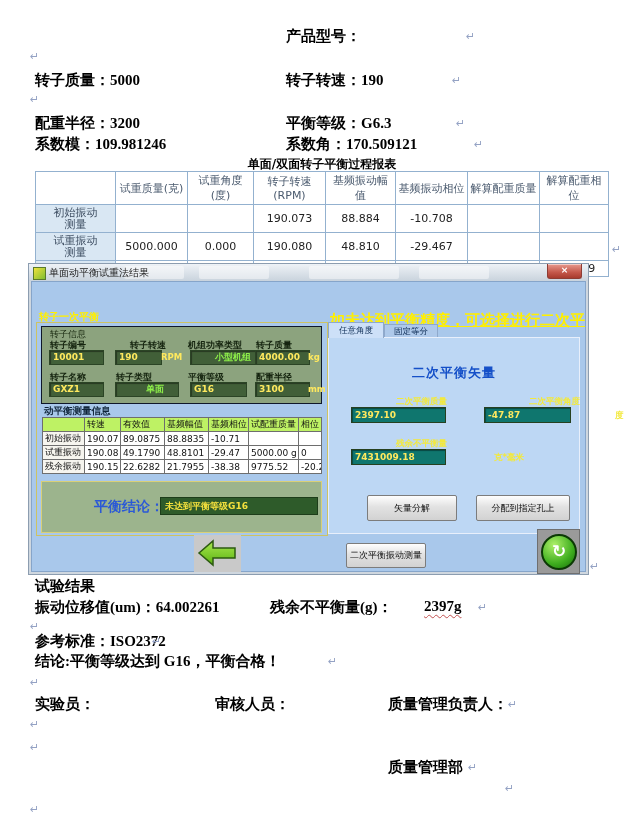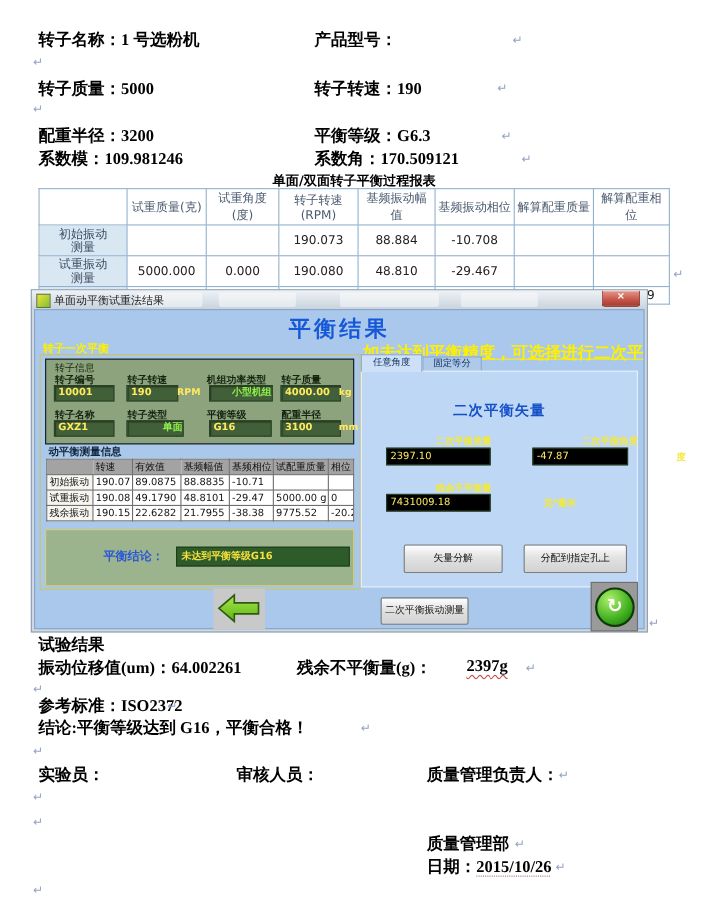--- a/index.html
+++ b/index.html
@@ -38,65 +38,64 @@
             font-weight:bold;color:#1758d8;letter-spacing:3px;}
   .yellowlab{position:absolute;color:#ffef00;font-weight:bold;}
   .groupouter{position:absolute;border:1px solid #cdc363;}
   .rotorgroup{position:absolute;left:4px;top:3px;width:279px;height:76px;background:#8ca37e;
               border:1px solid #0f172a;}
   .rg-label{position:absolute;left:8px;top:1px;font-size:9px;color:#18280f;}
   .fld-label{position:absolute;font-size:9px;color:#15240f;font-weight:bold;white-space:nowrap;}
   .fld-box{position:absolute;height:13px;background:#415f38;border:1px solid #2b4425;
            color:#ffe95e;font-size:9px;font-weight:bold;line-height:13px;padding-left:3px;
            box-shadow:inset 1px 1px 1px rgba(0,0,0,.4);white-space:nowrap;overflow:hidden;}
-  .fld-box.green{color:#8ef04a;text-align:right;padding-left:4px;}
+  .fld-box.green{color:#8ef04a;text-align:center;padding-left:16px;}
   .unit{position:absolute;font-size:8.5px;color:#ffe95e;font-weight:bold;}
   .measlabel{position:absolute;left:7px;top:82px;font-size:9.5px;color:#10253a;font-weight:bold;}
   table.mtable{position:absolute;left:5px;top:94px;width:279px;border-collapse:collapse;
                font-size:9px;table-layout:fixed;background:#fff;}
   table.mtable td,table.mtable th{border:1px solid #6e6e6e;text-align:left;padding:0 2px;height:12px;
                font-weight:normal;color:#111;white-space:nowrap;overflow:hidden;}
-  table.mtable th{background:#a3a3a3;}
+  table.mtable th{background:#bef264;}
   table.mtable td.mlab{background:#f6f5ef;}
   .conclpanel{position:absolute;left:4px;top:158px;width:279px;height:50px;background:#9cb48d;
               border:1px solid #d9d077;}
-  .concl-label{position:absolute;left:52px;top:16px;color:#2b59d6;font-weight:bold;font-size:11px;}
+  .concl-label{position:absolute;left:52px;top:16px;color:#2b59d6;font-weight:bold;font-size:14px;}
   .concl-box{position:absolute;left:118px;top:15px;width:152px;height:16px;background:#2e5b2a;
              border:1px solid #1d3d1a;color:#f5e13d;font-size:9px;font-weight:bold;line-height:16px;
              padding-left:4px;}
   .tabstrip{position:absolute;top:0;left:0;right:0;height:16px;}
   .tab{position:absolute;top:0;height:15px;font-size:8.5px;color:#0d2c55;text-align:center;
        line-height:15px;border:1px solid #8fa9cc;border-bottom:none;}
   .tab.active{background:#cde0f8;z-index:2;}
   .tab.inactive{background:#aec9ea;top:2px;height:13px;line-height:13px;}
   .tabpanel{position:absolute;top:15px;left:0;right:0;bottom:0;background:#bdd7f4;
             border:1px solid #e8effb;}
   .vec-title{position:absolute;top:26px;left:0;width:100%;text-align:center;font-size:13px;
              font-weight:bold;color:#1550c8;letter-spacing:1px;}
   .ylab2{position:absolute;font-size:8.5px;color:#f3e93c;font-weight:bold;white-space:nowrap;margin-left:45px;}
-  .vbox{position:absolute;height:14px;background:#000000;border:1px solid #26401f;color:#ffe95e;
-        font-size:9px;font-weight:normal;line-height:14px;padding-left:3px;
+  .vbox{position:absolute;height:14px;background:#0f766e;border:1px solid #26401f;color:#ffe95e;
+        font-size:9px;font-weight:bold;line-height:14px;padding-left:3px;
         box-shadow:inset 1px 1px 1px rgba(0,0,0,.4);}
   .gbtn{position:absolute;background:linear-gradient(#fefefe,#e2e2e2 45%,#d2d2d2);
         border:1px solid #7c7c7c;border-radius:2px;font-size:9px;color:#111;text-align:center;
         font-family:"DejaVu Sans",sans-serif;}
   .arrowpad{position:absolute;left:162px;top:253px;width:47px;height:37px;background:#c9c9c9;}
   .refpad{position:absolute;left:505px;top:247px;width:41px;height:43px;background:#9a9a9a;
           border:1px solid #6f6f6f;}
   .refball{position:absolute;left:3px;top:4px;width:32px;height:32px;border-radius:50%;
            background:radial-gradient(circle at 35% 28%,#aef06a,#3fae1f 60%,#156d08);
            border:2px solid #0c3a05;color:#fff;font-size:17px;font-weight:bold;text-align:center;
            line-height:30px;}
 </style>
 </head>
 <body>
 
 <div id="page">
 
-  <div class="docline" style="top:27px;left:35px;"><span>转子名称：</span><span>1 号选粉机</span></div>
   <div class="docline" style="top:27px;left:286px;">产品型号：</div>
   <span class="pl" style="left:466px;top:30px;">↵</span>
   <span class="pl" style="left:30px;top:50px;">↵</span>
 
   <div class="docline" style="top:71px;left:35px;"><span>转子质量：</span><span>5000</span></div>
   <div class="docline" style="top:71px;left:286px;"><span>转子转速：</span><span>190</span></div>
   <span class="pl" style="left:452px;top:74px;">↵</span>
   <span class="pl" style="left:30px;top:93px;">↵</span>
 
   <div class="docline" style="top:114px;left:35px;"><span>配重半径：</span><span>3200</span></div>
@@ -170,30 +169,29 @@
     <div class="titlebar">
       <div class="blurblock" style="left:95px;width:60px;"></div>
       <div class="blurblock" style="left:170px;width:70px;"></div>
       <div class="blurblock" style="left:280px;width:90px;"></div>
       <div class="blurblock" style="left:390px;width:70px;"></div>
       <div class="appicon"></div>
       <div class="apptitle">单面动平衡试重法结果</div>
       <div class="closebtn">×</div>
     </div>
     <div class="client">
-      <div class="bigtitle">平衡结果</div>
 
       <div class="yellowlab" style="left:7px;top:28px;font-size:10px;">转子一次平衡</div>
 
       <div class="groupouter" style="left:4px;top:40px;width:290px;height:212px;">
         <div class="rotorgroup">
           <div class="rg-label">转子信息</div>
           <div class="fld-label" style="left:8px;top:12px;">转子编号</div>
           <div class="fld-box" style="left:7px;top:23px;width:50px;">10001</div>
-          <div class="fld-label" style="left:74px;top:12px;text-align:right;">转子转速</div>
+          <div class="fld-label" style="left:88px;top:12px;text-align:right;">转子转速</div>
           <div class="fld-box" style="left:73px;top:23px;width:42px;">190</div>
           <div class="unit" style="left:119px;top:25px;">RPM</div>
           <div class="fld-label" style="left:146px;top:12px;">机组功率类型</div>
           <div class="fld-box green" style="left:148px;top:23px;width:52px;">小型机组</div>
           <div class="fld-label" style="left:214px;top:12px;">转子质量</div>
           <div class="fld-box" style="left:213px;top:23px;width:50px;">4000.00</div>
           <div class="unit" style="left:266px;top:25px;">kg</div>
           <div class="fld-label" style="left:8px;top:44px;">转子名称</div>
           <div class="fld-box" style="left:7px;top:55px;width:50px;">GXZ1</div>
           <div class="fld-label" style="left:74px;top:44px;">转子类型</div>
@@ -318,17 +316,16 @@
 
   <div class="docline" style="top:695px;left:35px;">实验员：</div>
   <div class="docline" style="top:695px;left:215px;">审核人员：</div>
   <div class="docline" style="top:695px;left:388px;">质量管理负责人：</div>
   <span class="pl" style="left:508px;top:698px;">↵</span>
   <span class="pl" style="left:30px;top:718px;">↵</span>
   <span class="pl" style="left:30px;top:741px;">↵</span>
 
   <div class="docline" style="top:758px;left:388px;">质量管理部</div>
   <span class="pl" style="left:468px;top:761px;">↵</span>
-  <div class="docline" style="top:779px;left:388px;"><span>日期：</span><span class="dotted">2015/10/26</span></div>
   <span class="pl" style="left:505px;top:782px;">↵</span>
   <span class="pl" style="left:30px;top:803px;">↵</span>
 
 </div>
 
 </body></html>

